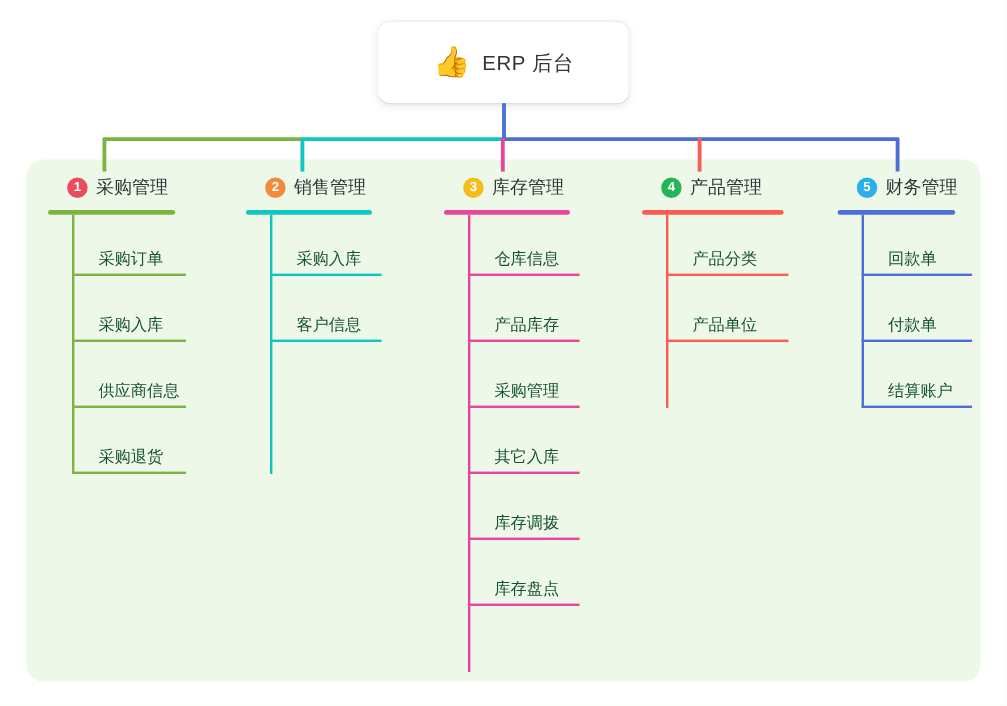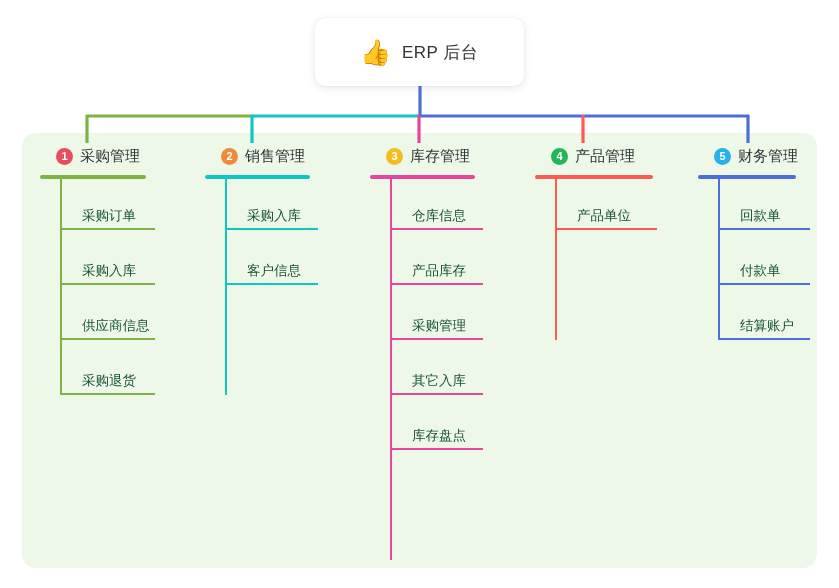--- a/index.html
+++ b/index.html
@@ -228,34 +228,42 @@
           </div>
           <div class="item">
             <span class="item-label">采购管理</span>
             <div class="item-rule" style="background: rgb(232, 69, 156); width: 93px;"></div>
           </div>
           <div class="item">
             <span class="item-label">其它入库</span>
             <div class="item-rule" style="background: rgb(232, 69, 156); width: 93px;"></div>
           </div>
           <div class="item">
+            <span class="item-label">库存调拨</span>
+            <div class="item-rule" style="background: rgb(232, 69, 156); width: 93px;"></div>
+          </div>
+          <div class="item">
             <span class="item-label">库存盘点</span>
             <div class="item-rule" style="background: rgb(232, 69, 156); width: 93px;"></div>
           </div>
         </div>
       </div>
       <div class="column" style="left: 535px; width: 150px;">
         <div class="col-head">
           <span class="badge" style="background: rgb(35, 182, 88);">4</span>
           <span class="col-title">产品管理</span>
         </div>
         <div class="head-rule" style="background: rgb(252, 91, 82); width: 118px; margin-left: 0px;"></div>
         <div class="items">
           <div class="spine" style="background: rgb(252, 91, 82); height: 161px;"></div>
           <div class="item">
+            <span class="item-label">产品分类</span>
+            <div class="item-rule" style="background: rgb(252, 91, 82); width: 102px;"></div>
+          </div>
+          <div class="item">
             <span class="item-label">产品单位</span>
             <div class="item-rule" style="background: rgb(252, 91, 82); width: 102px;"></div>
           </div>
         </div>
       </div>
       <div class="column" style="left: 698px; width: 150px;">
         <div class="col-head">
           <span class="badge" style="background: rgb(40, 176, 232);">5</span>
           <span class="col-title">财务管理</span>
         </div>

